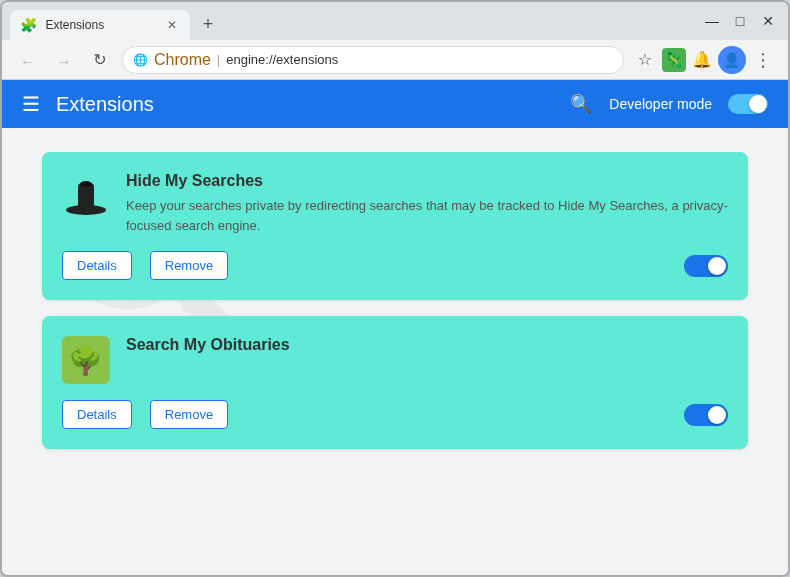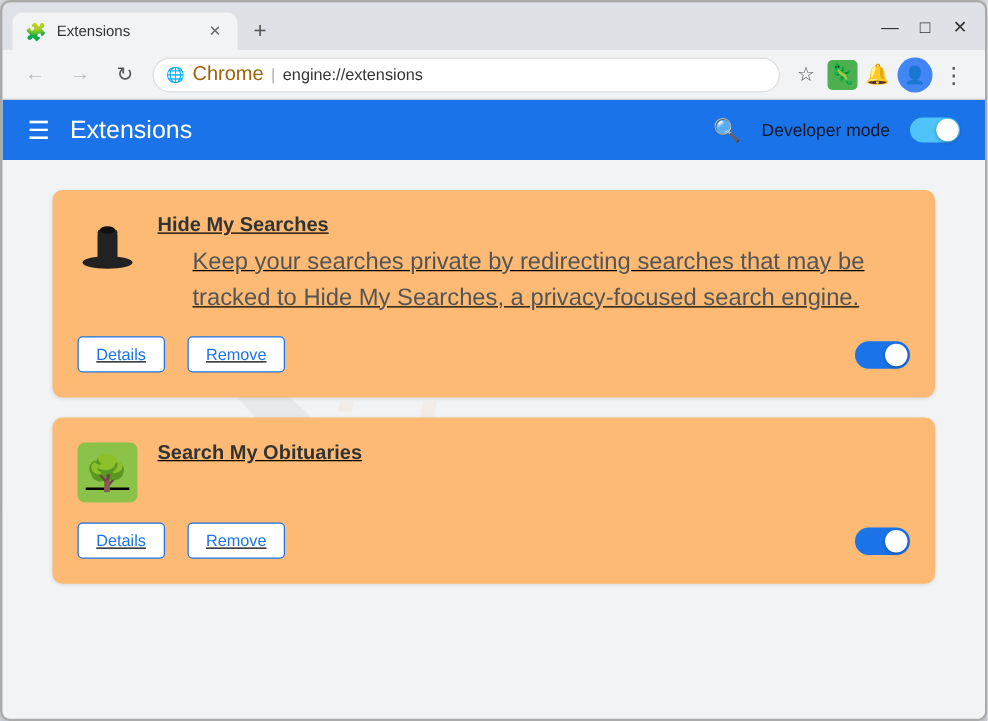--- a/index.html
+++ b/index.html
@@ -229,21 +229,21 @@
       flex: 1;
     }
 
     .search-icon-header {
       color: white;
       font-size: 18px;
       cursor: pointer;
     }
 
     .dev-mode-label {
-      color: #0f172a;
+      color: #ffffff;
       font-size: 14px;
     }
 
     .toggle-switch {
       width: 40px;
       height: 20px;
       border-radius: 10px;
       background: #4fc3f7;
       position: relative;
       cursor: pointer;
@@ -295,28 +295,27 @@
       left: 30px;
       opacity: 0.06;
       font-size: 200px;
       color: #888;
       pointer-events: none;
       z-index: 0;
     }
 
     
     .extension-card {
-      background: #fdba74;
+      background: #5eead4;
       border-radius: 8px;
       padding: 20px;
       margin-bottom: 16px;
       box-shadow: 0 1px 3px rgba(0,0,0,0.1);
       position: relative;
       z-index: 1;
-      text-decoration: underline;
     }
 
     .card-top {
       display: flex;
       align-items: flex-start;
       gap: 16px;
       margin-bottom: 16px;
     }
 
     .ext-logo {
@@ -333,24 +332,23 @@
     }
 
     .ext-name {
       font-size: 16px;
       font-weight: 600;
       color: #333;
       margin-bottom: 6px;
     }
 
     .ext-desc {
-      font-size: 19px;
+      font-size: 13px;
       color: #555;
       line-height: 1.5;
-      margin-left: 28px;
     }
 
     .card-bottom {
       display: flex;
       align-items: center;
       gap: 18px;
     }
 
     .btn-outline {
       border: 1px solid #1a73e8;

